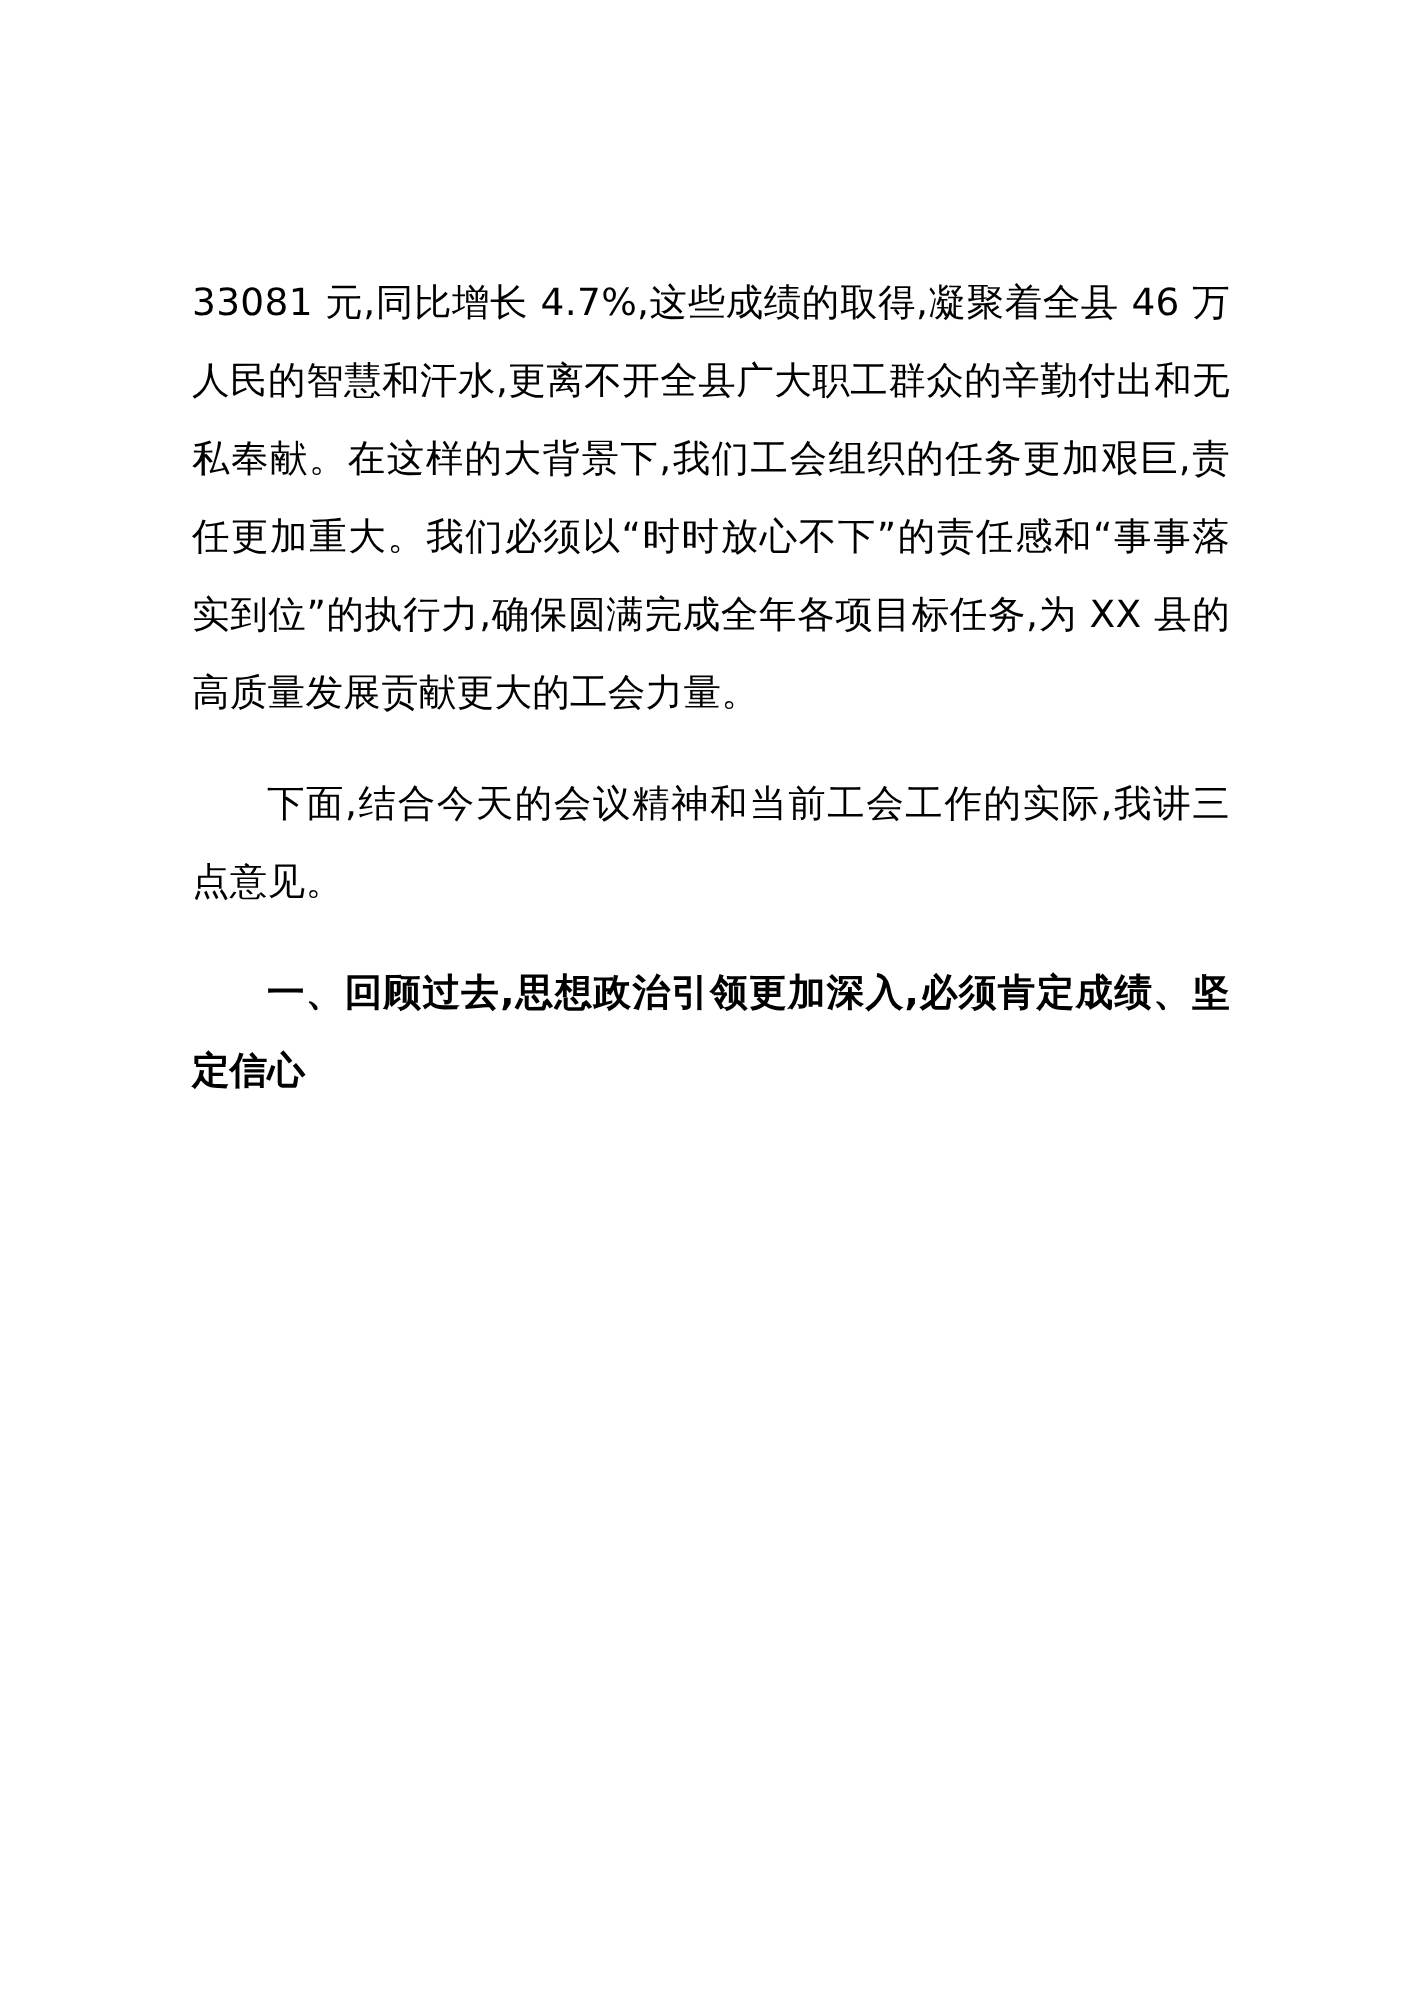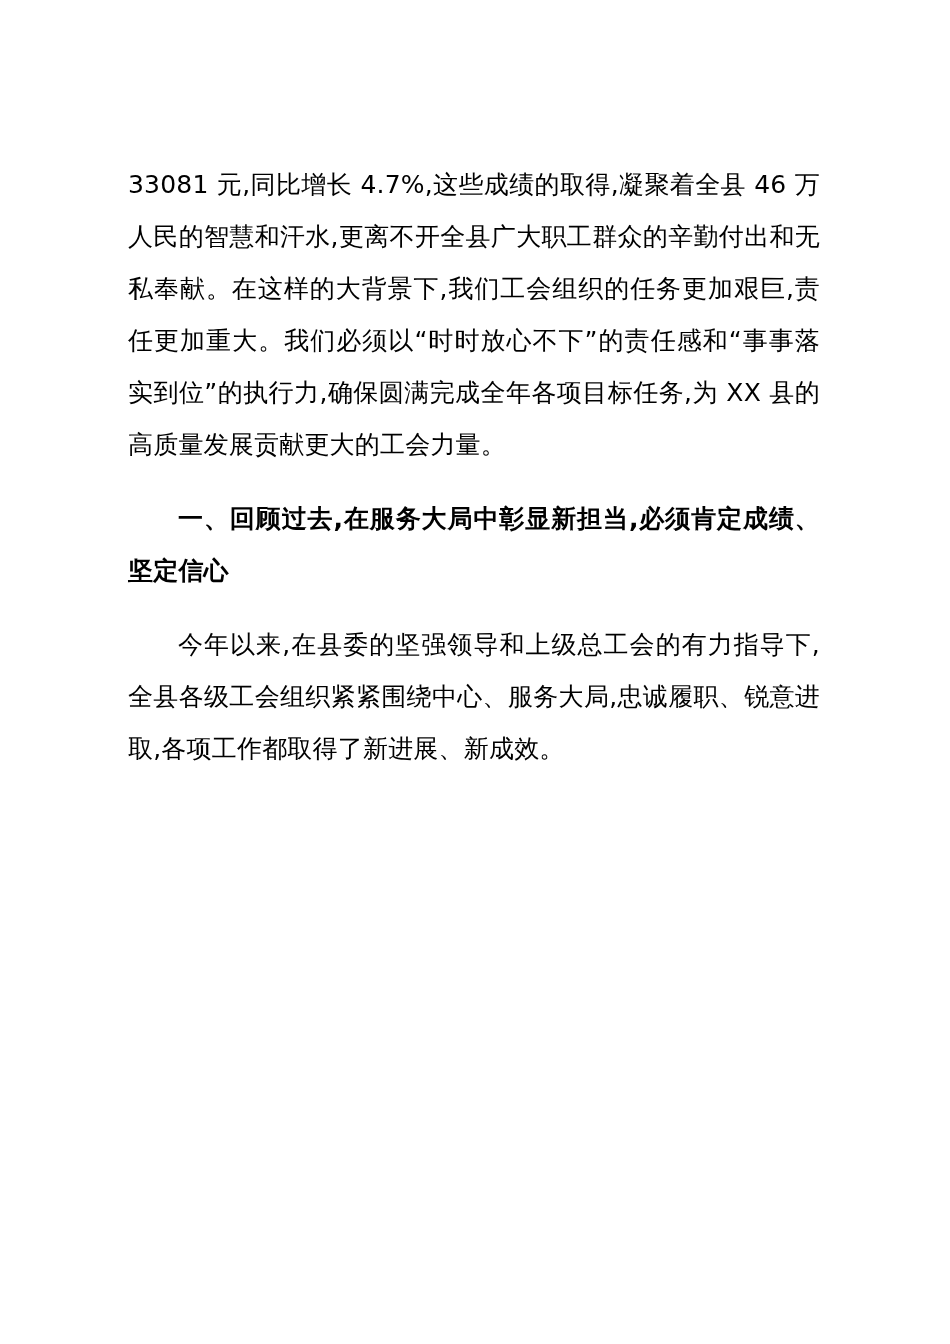--- a/index.html
+++ b/index.html
@@ -9,21 +9,21 @@
     }
     body {
       width: 950px;
       height: 1344px;
       position: relative;
       overflow: hidden;
     }
     .page {
       position: absolute;
       left: 128px;
-      top: 159px;
+      top: 176px;
       width: 692px;
       color: #000000;
       font-family: "DejaVu Sans", "Liberation Sans", sans-serif;
       font-size: 25px;
       line-height: 52px;
       letter-spacing: 0.2px;
     }
     .para {
       margin: 0 0 22px 0;
       text-align: justify;
@@ -34,15 +34,15 @@
     }
     .para.heading {
       font-weight: bold;
     }
   </style>
 </head>
 <body>
 
 <div class="page">
   <p class="para">33081 元,同比增长 4.7%,这些成绩的取得,凝聚着全县 46 万人民的智慧和汗水,更离不开全县广大职工群众的辛勤付出和无私奉献。在这样的大背景下,我们工会组织的任务更加艰巨,责任更加重大。我们必须以“时时放心不下”的责任感和“事事落实到位”的执行力,确保圆满完成全年各项目标任务,为 XX 县的高质量发展贡献更大的工会力量。</p>
-  <p class="para indent heading">一、回顾过去,在服务大局中彰显新担当,必须肯定成绩、坚定信心</p>
-  <p class="para indent">今年以来,在县委的坚强领导和上级总工会的有力指导下,全县各级工会组织紧紧围绕中心、服务大局,忠诚履职、锐意进取,各项工作都取得了新进展、新成效。</p>
+  <p class="para indent">下面,结合今天的会议精神和当前工会工作的实际,我讲三点意见。</p>
+  <p class="para indent heading">一、回顾过去,思想政治引领更加深入,必须肯定成绩、坚定信心</p>
 </div>
 
 </body></html>

